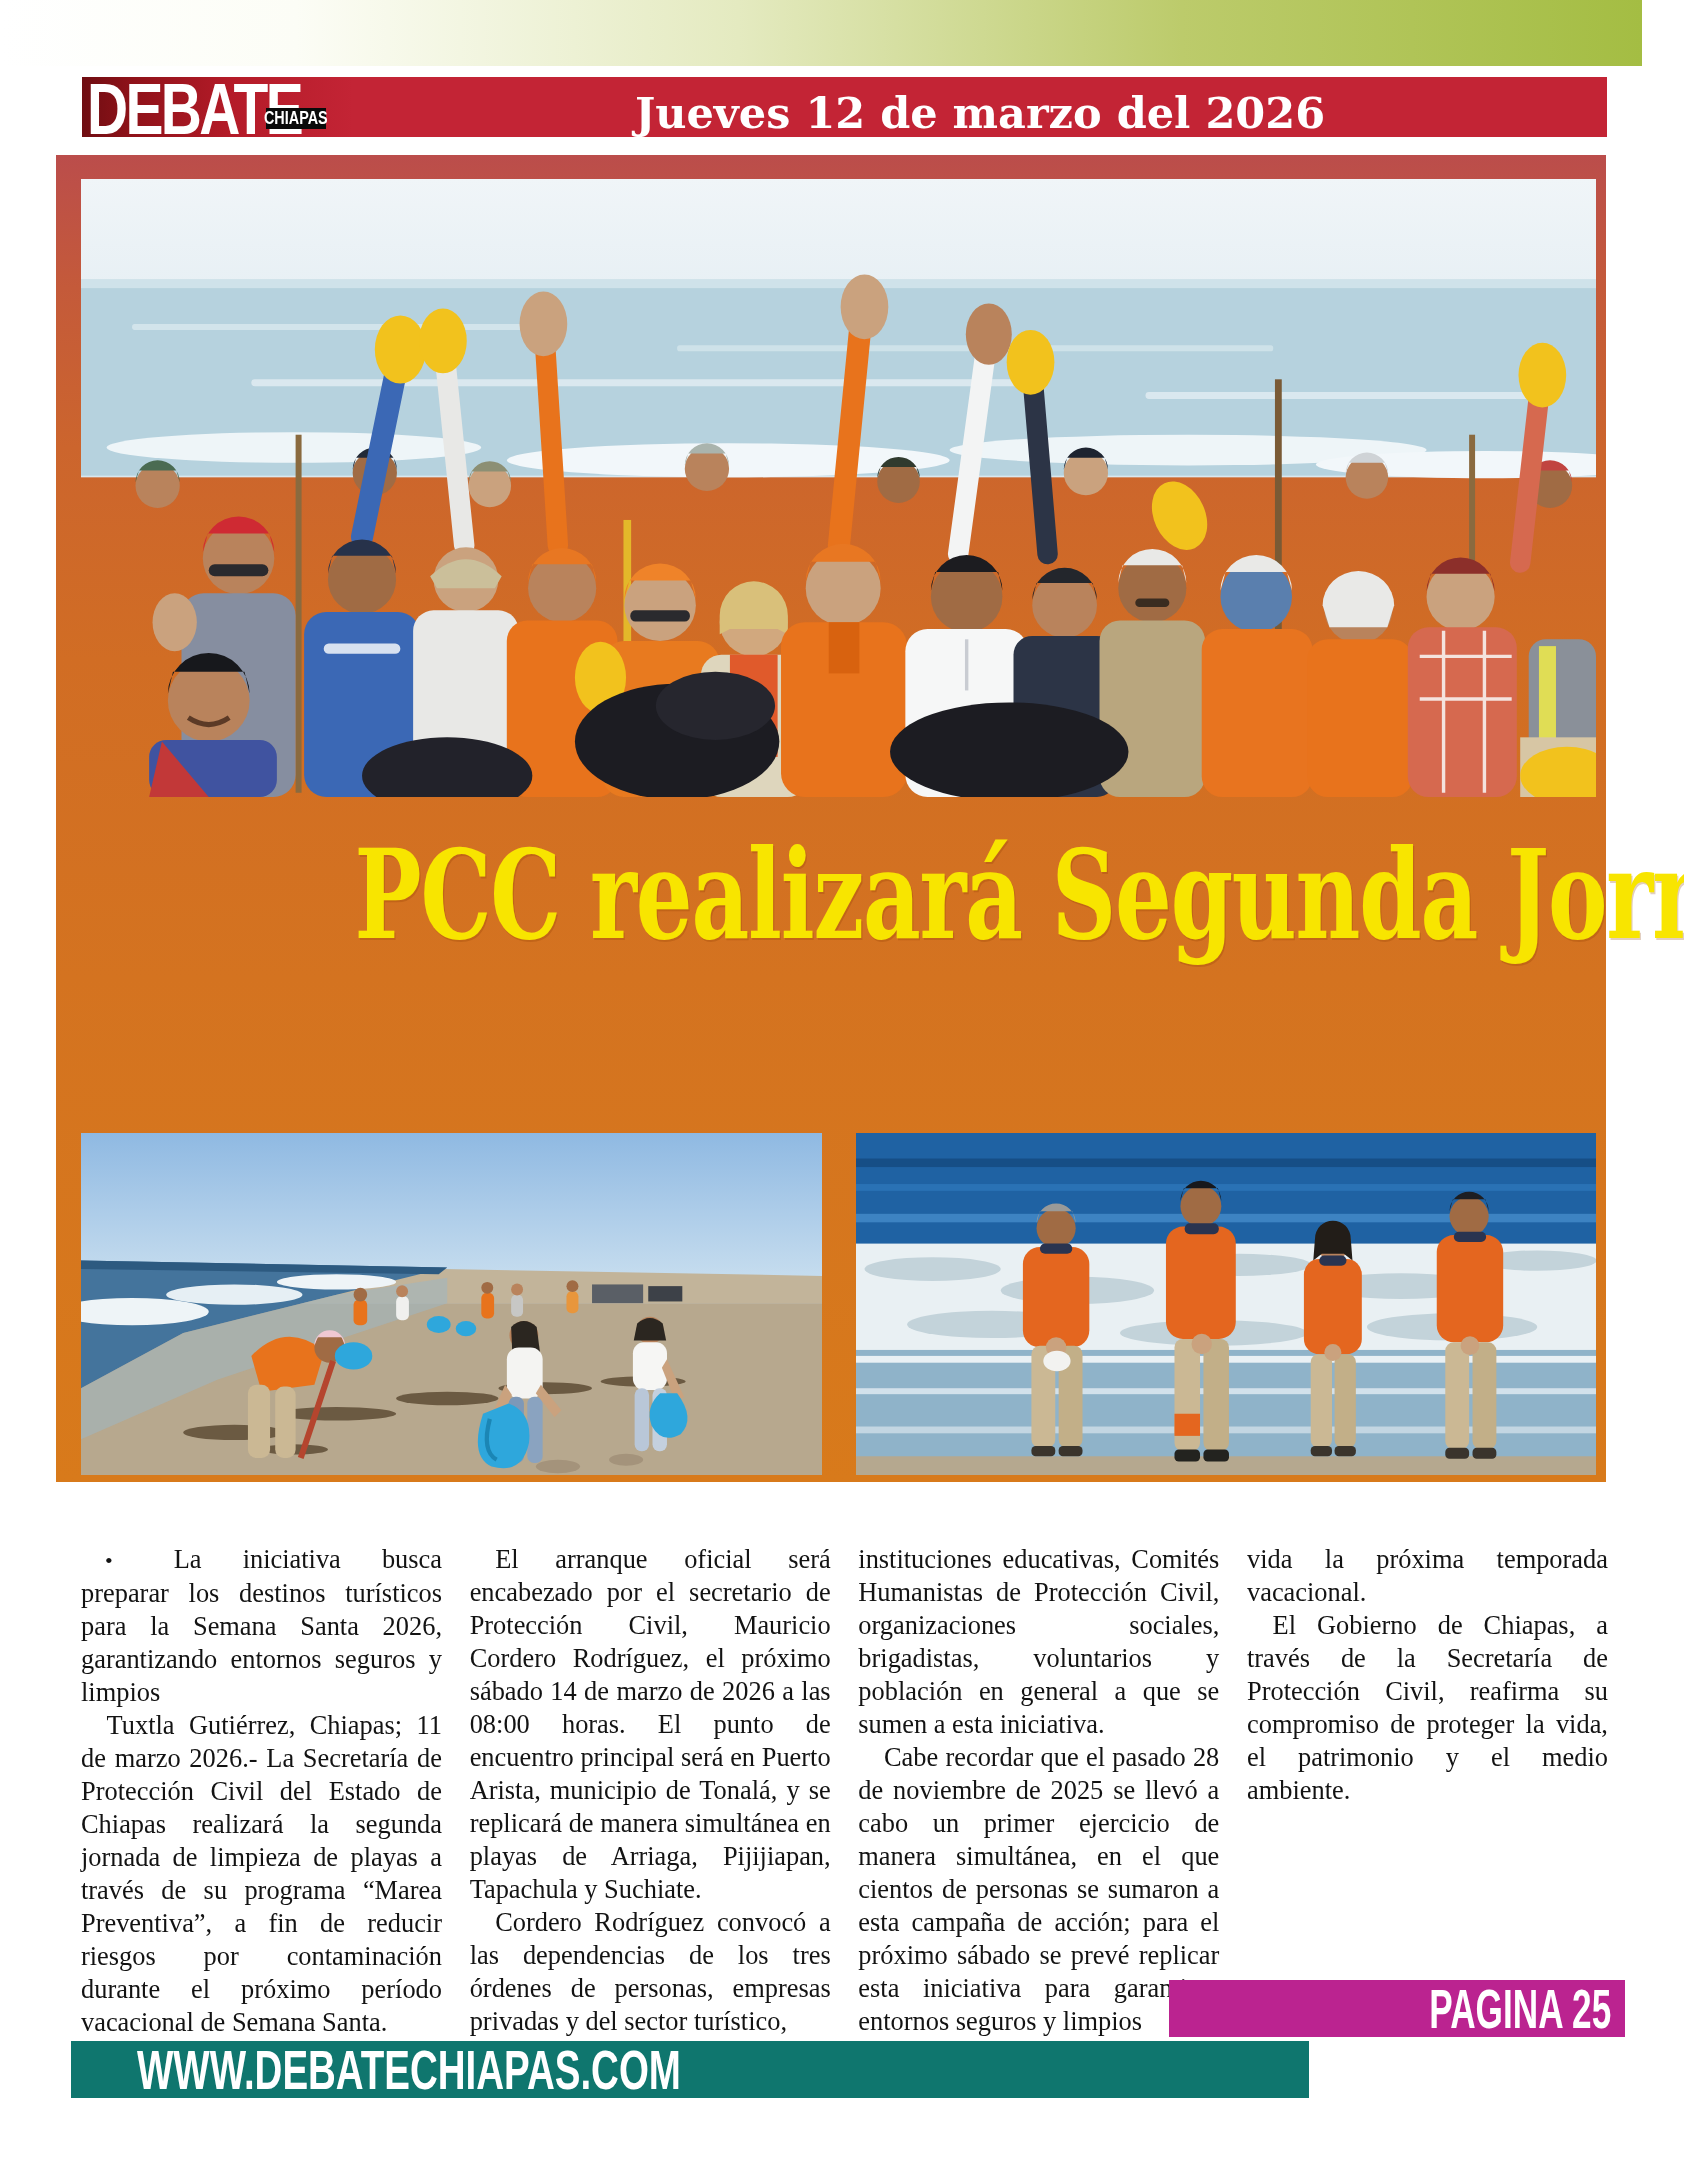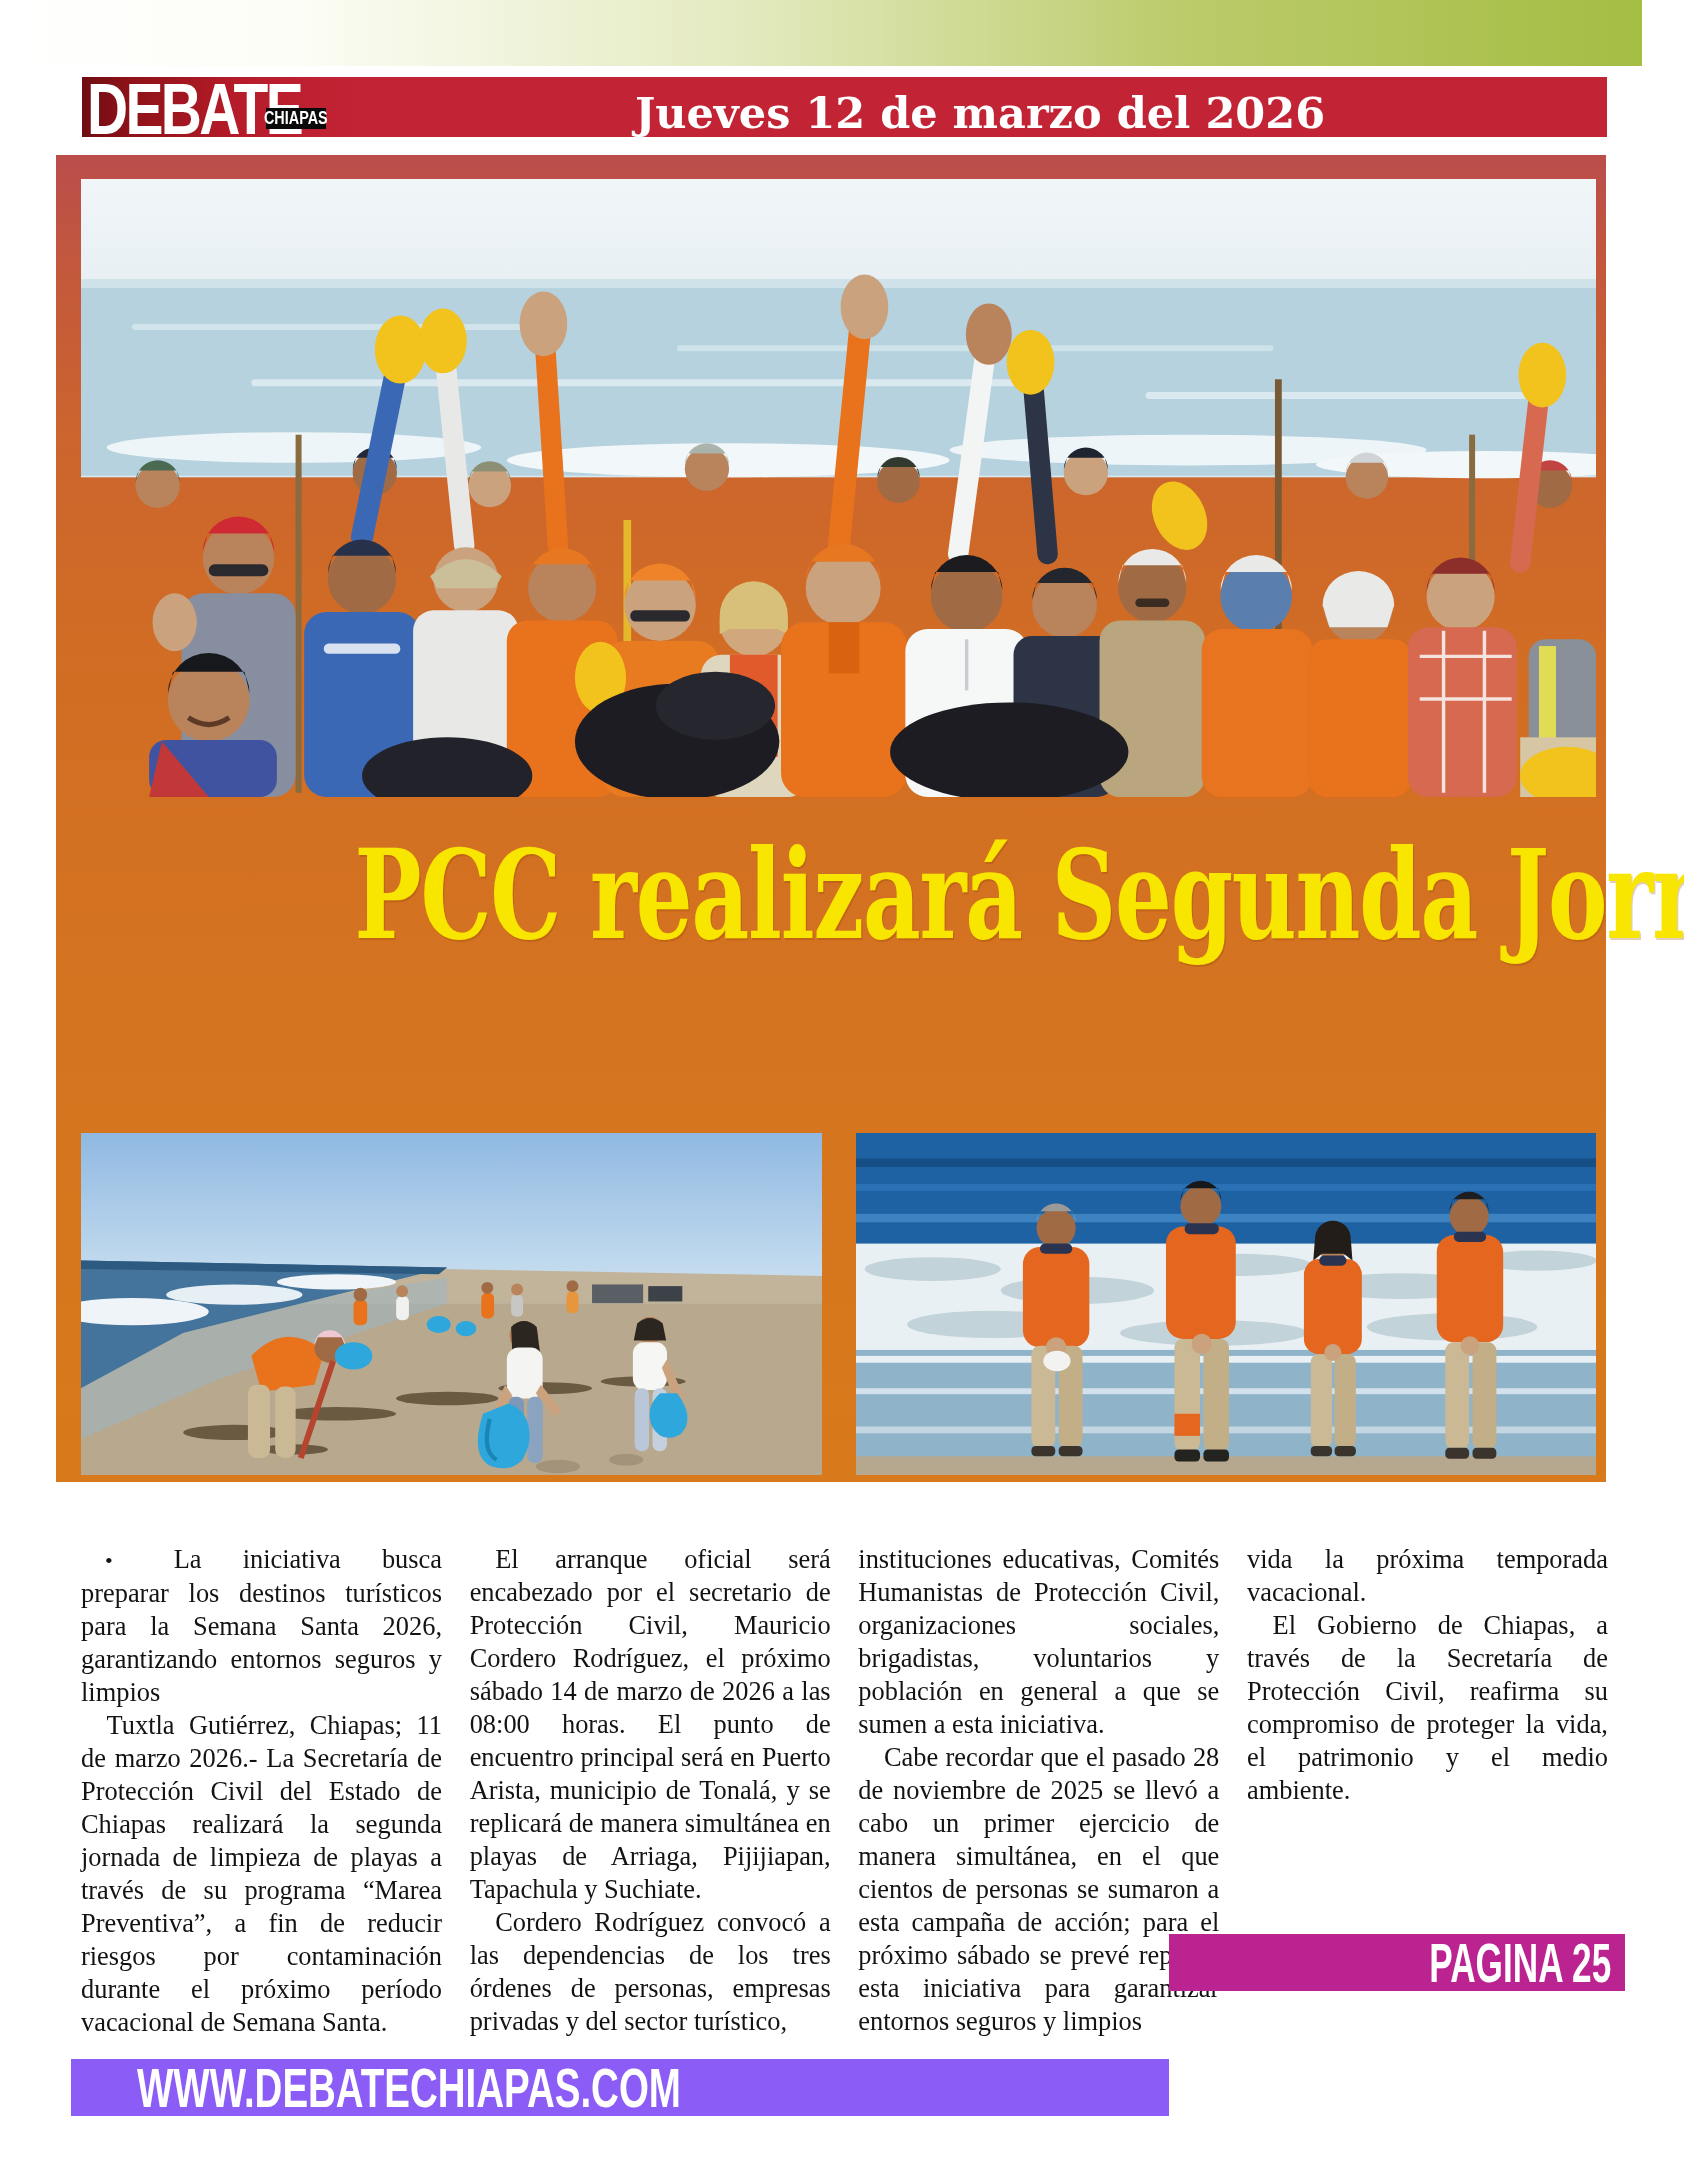--- a/index.html
+++ b/index.html
@@ -68,30 +68,30 @@
   }
   .col{width:361px;margin-top:42px;}
   .col p{
     margin:0;text-align:justify;font-size:26.4px;line-height:33px;
     color:#131313;hyphens:auto;-webkit-hyphens:auto;
   }
   .col p.indent{text-indent:25.6px;}
   .bullet-dot{display:inline-block;padding-left:24px;padding-right:61px;font-size:22px;}
   
   .footer-gray{
-    position:absolute;left:71px;top:2041px;width:1098px;height:57px;
-    background:#8b5cf6;display:flex;align-items:center;margin-top:18px;
+    position:absolute;left:71px;top:2041px;width:1238px;height:57px;
+    background:#0f766e;display:flex;align-items:center;
   }
   .footer-gray span{
     margin-left:66px;color:#ffffff;font-family:"Liberation Sans",sans-serif;
     font-weight:bold;font-size:55px;letter-spacing:0px;white-space:nowrap;
     transform:scaleX(0.70);transform-origin:left center;
   }
   .footer-magenta{
-    position:absolute;left:1169px;top:1934px;width:456px;height:57px;
+    position:absolute;left:1169px;top:1980px;width:456px;height:57px;
     background:#bb2390;display:flex;align-items:center;justify-content:flex-end;
   }
   .footer-magenta span{
     margin-right:13.6px;color:#ffffff;font-family:"Liberation Sans",sans-serif;
     font-weight:bold;font-size:55px;white-space:nowrap;
     transform:scaleX(0.64);transform-origin:right center;
   }
 </style>
 </head>
 <body>

